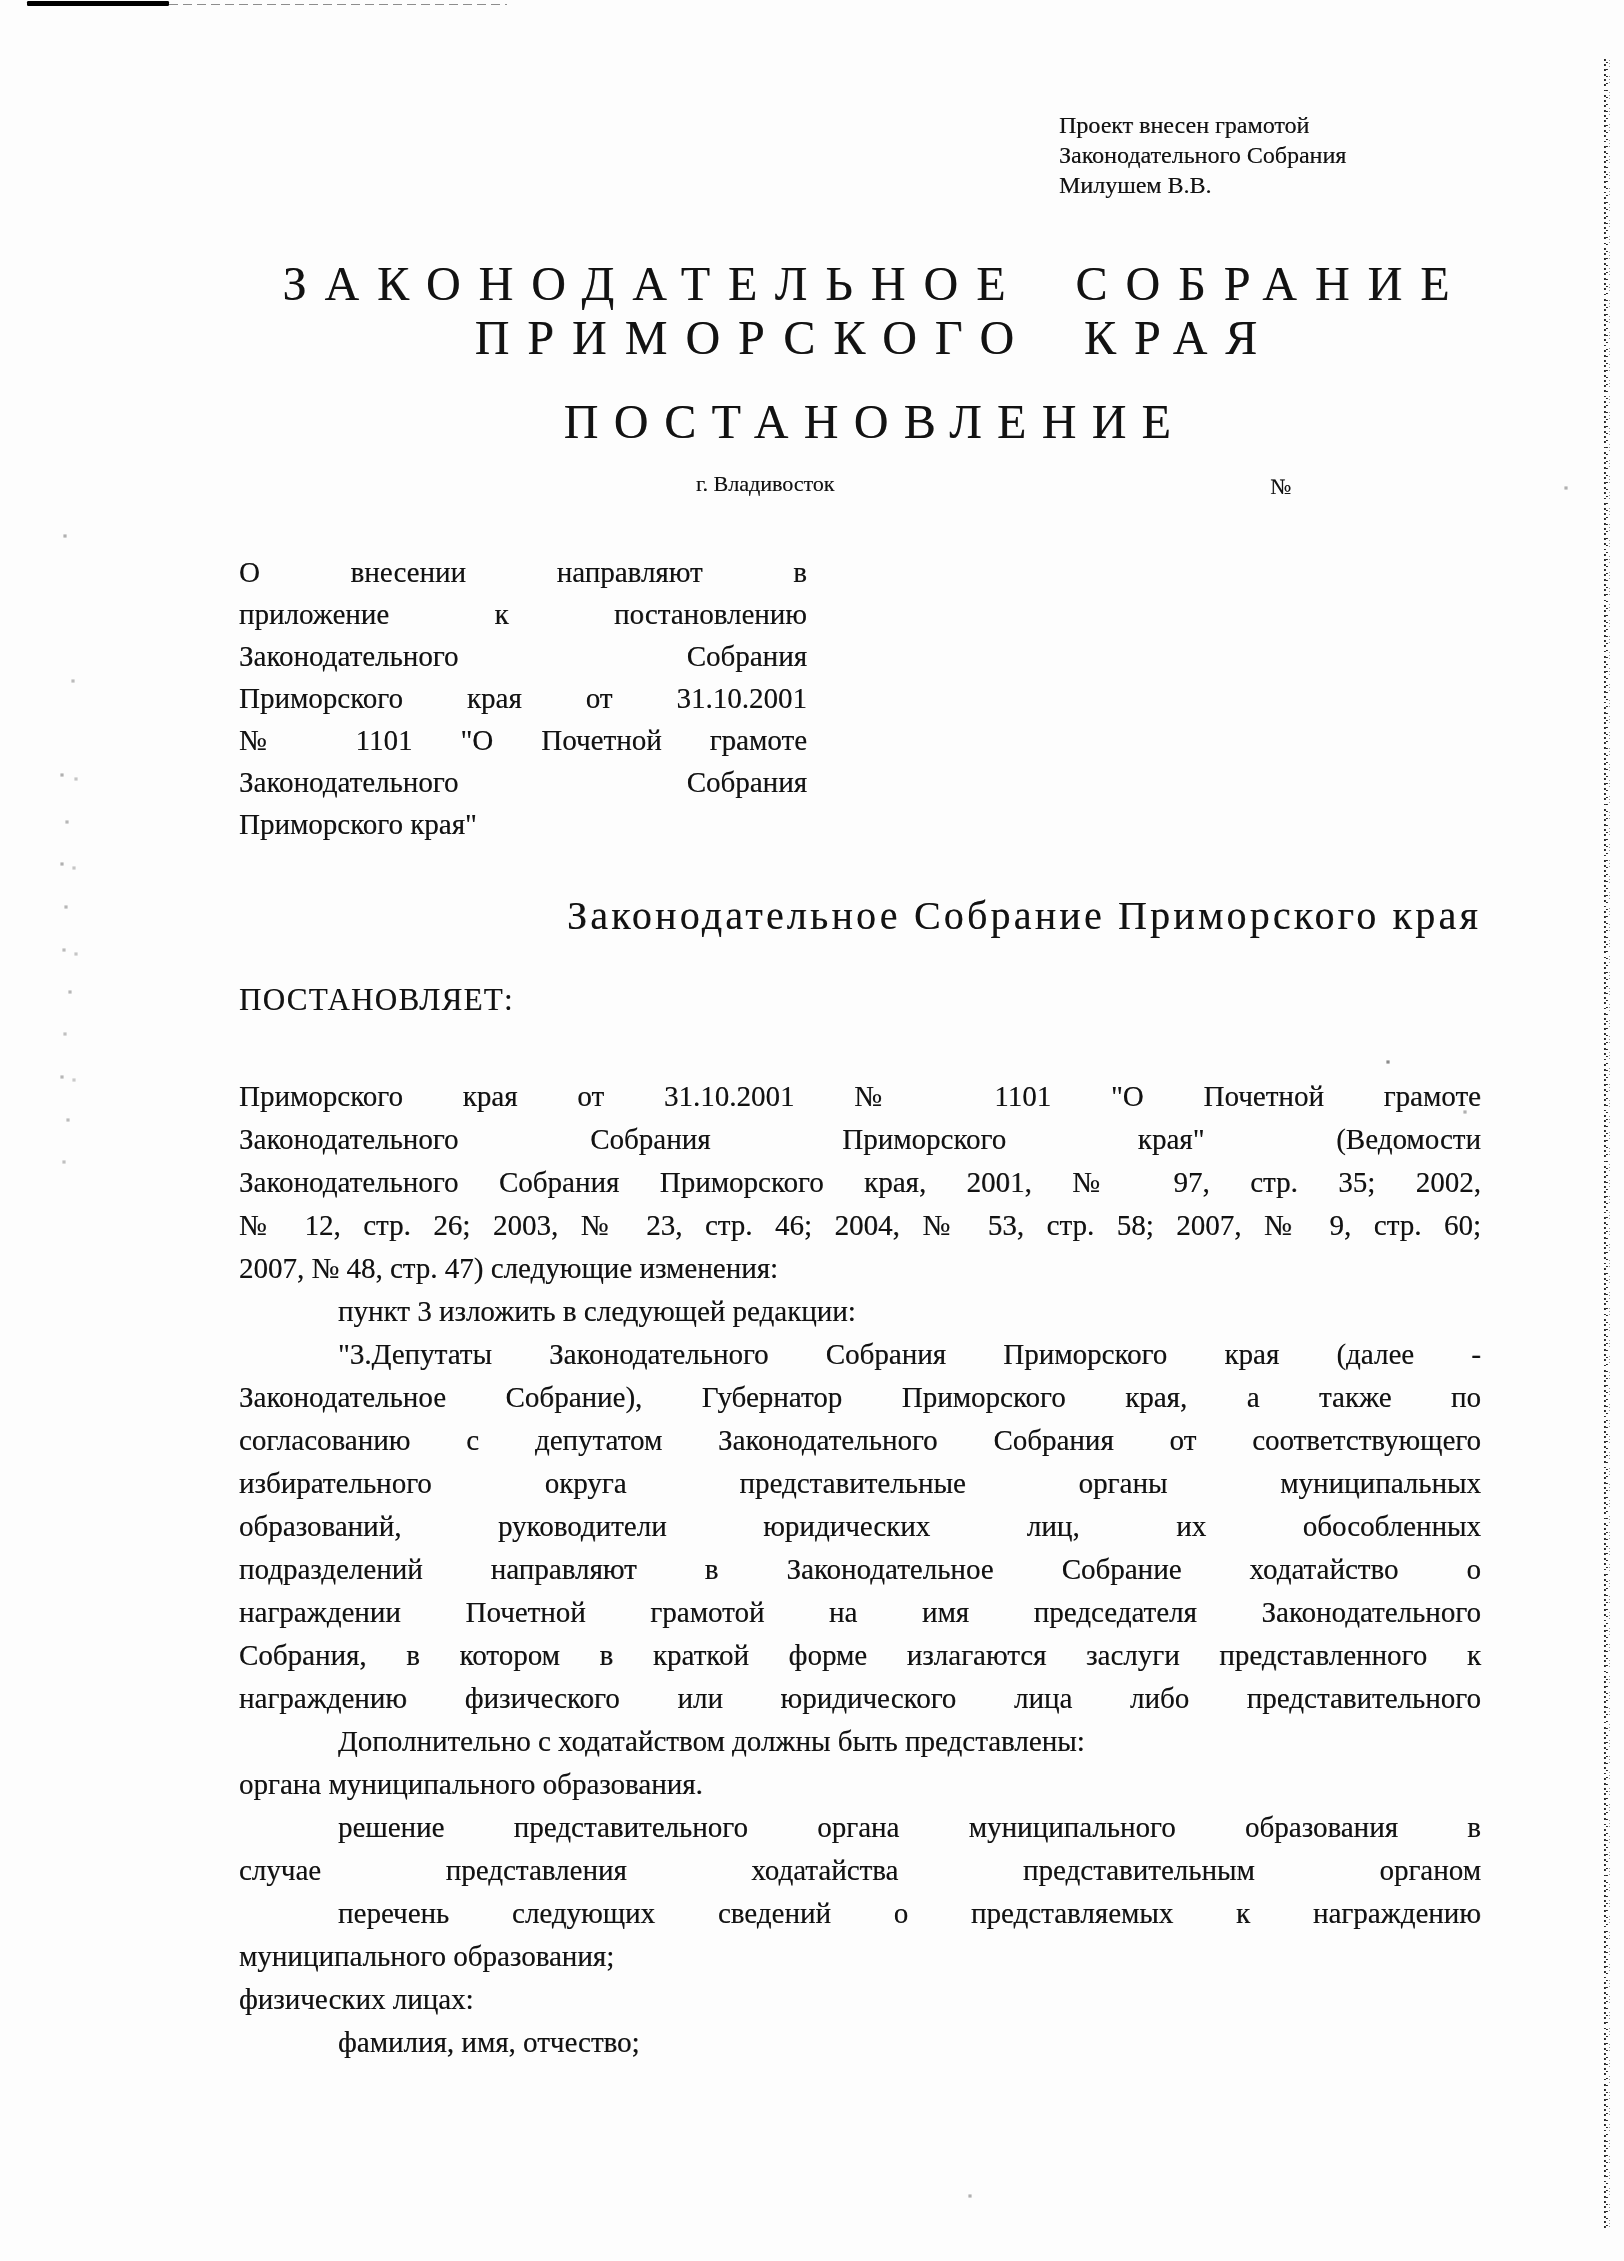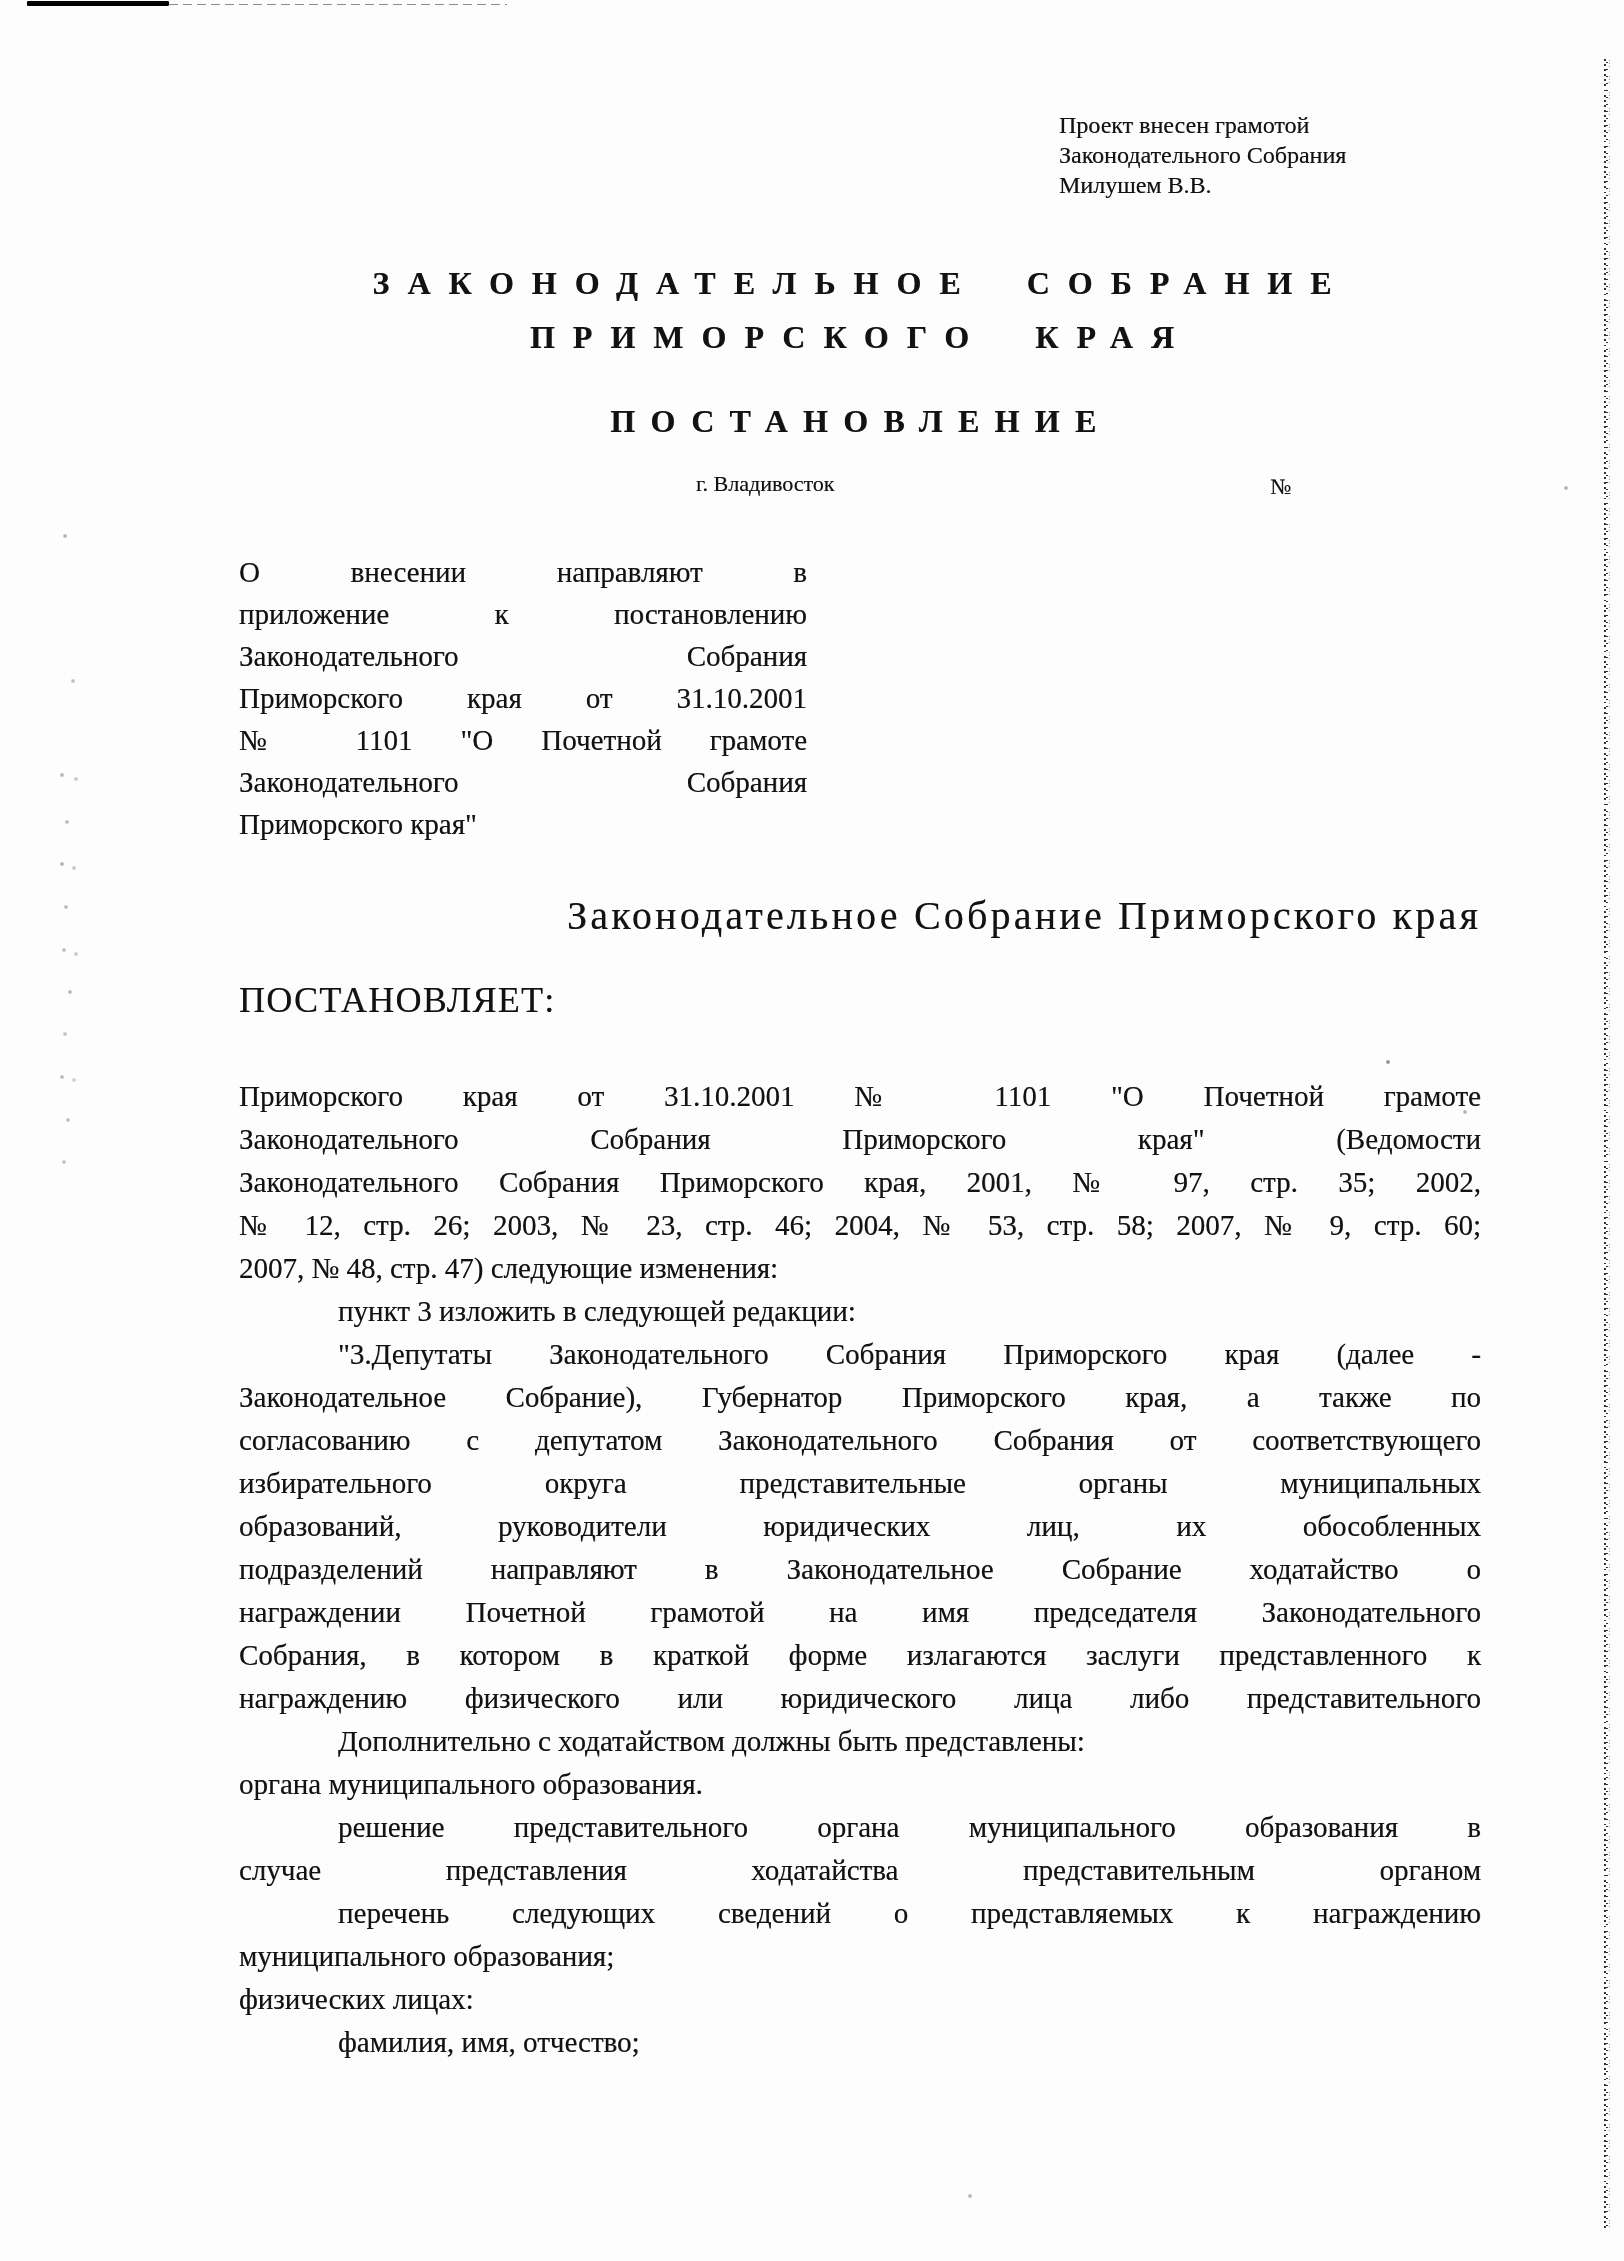--- a/index.html
+++ b/index.html
@@ -41,40 +41,40 @@
       67px 1119px 0 0.6px rgba(0,0,0,.26), 63px 1161px 0 0.6px rgba(0,0,0,.24),
       1387px 1061px 0 0.6px rgba(0,0,0,.45), 1464px 1111px 0 0.6px rgba(0,0,0,.30),
       969px 2195px 0 0.6px rgba(0,0,0,.30), 1565px 487px 0 0.6px rgba(0,0,0,.30);
   }
   
   .note{
     position:absolute;left:1059px;top:110px;width:358px;
     font-size:24px;line-height:30px;text-align:left;
   }
   .title{
-    position:absolute;left:240px;width:1242px;text-align:center;
-    font-weight:bold;font-size:32px;line-height:41px;white-space:nowrap;
+    position:absolute;left:254px;width:1242px;text-align:center;
+    font-weight:normal;font-size:48px;line-height:41px;white-space:nowrap;
   }
   .t1{top:263px;letter-spacing:18px;word-spacing:22px;}
   .t2{top:317px;letter-spacing:18px;word-spacing:22px;}
   .t3{top:401px;letter-spacing:15.3px;}
   .place{position:absolute;left:239px;top:471px;width:1242px;height:38px;font-size:22px;}
   .place .city{position:absolute;left:457px;top:0;}
   .place .num{position:absolute;left:1031px;top:2.6px;}
   .subject{
     position:absolute;left:239px;top:551px;width:568px;
     font-size:29px;line-height:42px;
   }
   .preamble{
     position:absolute;left:239px;top:898px;width:1242px;
     font-size:40px;line-height:36px;text-indent:99px;letter-spacing:3.2px;text-align:right;
   }
   .resolves{
     position:absolute;left:239px;top:982px;width:1242px;
-    font-size:36px;line-height:36px;letter-spacing:1.3px;
+    font-size:31px;line-height:36px;letter-spacing:1.3px;
   }
   .bodytext{
     position:absolute;left:239px;top:1075px;width:1242px;
     font-size:29px;line-height:43px;
   }
   .line{display:block;}
   .j{text-align:justify;text-align-last:justify;}
   .l{text-align:left;text-align-last:left;}
   .ind{text-indent:99px;}
 </style>

